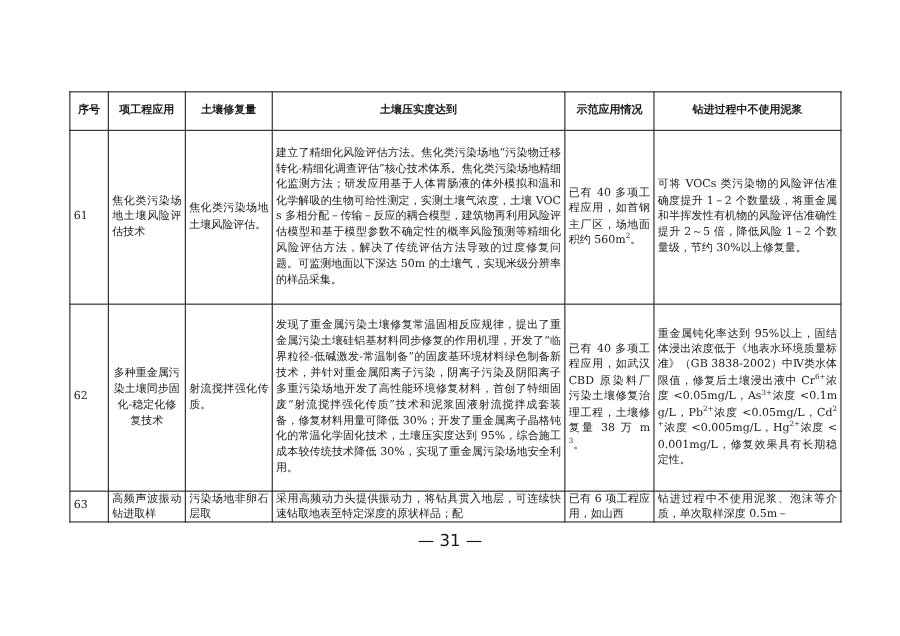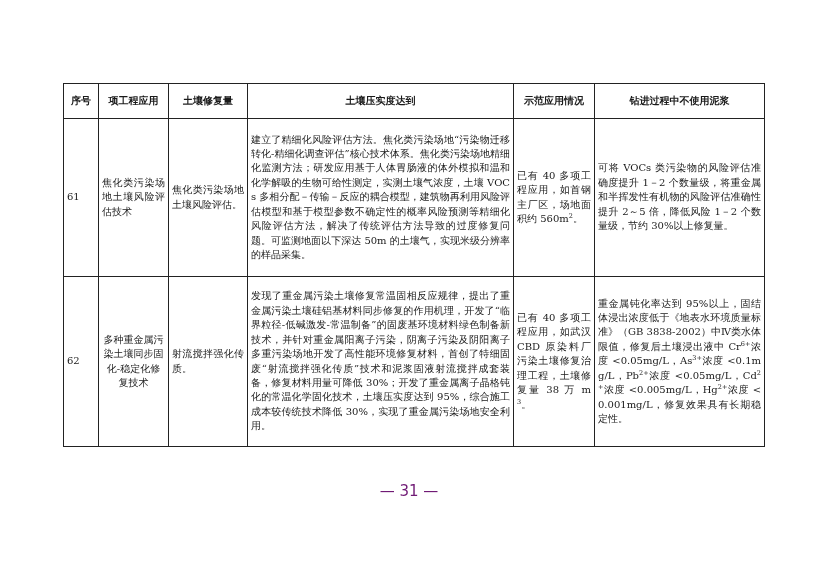--- a/index.html
+++ b/index.html
@@ -12,21 +12,21 @@
   table.doc th { font-family:Liberation Sans, sans-serif; font-weight:bold;
               font-size:10px; height:34px; text-align:center; }
   .c-no { text-align:left; }
   .c-name { text-align:center; }
   .just { text-align:justify; text-align-last:left; }
   tr.r61 td { height:157px;margin-top:25px; }
   tr.r62 td { height:169px; }
   tr.r63 td { height:27px; vertical-align:top; overflow:hidden; }
   .clip { height:27px; overflow:hidden; }
   .pagenum { position:absolute; left:0; width:818px; top:482px; text-align:center;
-             font-family:"DejaVu Sans", "Liberation Sans", sans-serif; font-size:15px; color:#701a75; }
+             font-family:"DejaVu Sans", "Liberation Sans", sans-serif; font-size:15px; color:#0f172a; }
   sup { font-size:6.5px; line-height:0; }
 </style>
 </head>
 <body>
 
 <table class="doc">
   <colgroup>
     <col style="width:35px">
       <col style="width:70px">
       <col style="width:79px">
@@ -54,16 +54,34 @@
       <td class="just">可将 VOCs 类污染物的风险评估准确度提升 1－2 个数量级，将重金属和半挥发性有机物的风险评估准确性提升 2～5 倍，降低风险 1－2 个数量级，节约 30%以上修复量。</td>
     </tr>
     <tr class="r62">
       <td class="c-no">62</td>
       <td class="c-name">多种重金属污染土壤同步固化-稳定化修复技术</td>
       <td class="just">射流搅拌强化传质。</td>
       <td class="just">发现了重金属污染土壤修复常温固相反应规律，提出了重金属污染土壤硅铝基材料同步修复的作用机理，开发了“临界粒径-低碱激发-常温制备”的固废基环境材料绿色制备新技术，并针对重金属阳离子污染，阴离子污染及阴阳离子多重污染场地开发了高性能环境修复材料，首创了特细固废“射流搅拌强化传质”技术和泥浆固液射流搅拌成套装备，修复材料用量可降低 30%；开发了重金属离子晶格钝化的常温化学固化技术，土壤压实度达到 95%，综合施工成本较传统技术降低 30%，实现了重金属污染场地安全利用。</td>
       <td class="just"><span>已有 40 多项工程应用，如武汉 CBD 原染料厂污染土壤修复治理工程，土壤修复量 38 万 m</span><sup>3</sup><span>。</span></td>
       <td class="just"><span>重金属钝化率达到 95%以上，固结体浸出浓度低于《地表水环境质量标准》（GB 3838-2002）中Ⅳ类水体限值，修复后土壤浸出液中 Cr</span><sup>6+</sup><span>浓度 &lt;0.05mg/L，As</span><sup>3+</sup><span>浓度 &lt;0.1mg/L，Pb</span><sup>2+</sup><span>浓度 &lt;0.05mg/L，Cd</span><sup>2+</sup><span>浓度 &lt;0.005mg/L，Hg</span><sup>2+</sup><span>浓度 &lt;0.001mg/L，修复效果具有长期稳定性。</span></td>
     </tr>
+    <tr class="r63">
+      <td class="c-no" style="vertical-align:middle">63</td>
+      <td>
+          <div class="clip just">高频声波振动钻进取样</div>
+        </td>
+      <td>
+          <div class="clip just">污染场地非卵石层取</div>
+        </td>
+      <td>
+          <div class="clip just">采用高频动力头提供振动力，将钻具贯入地层，可连续快速钻取地表至特定深度的原状样品；配</div>
+        </td>
+      <td>
+          <div class="clip just">已有 6 项工程应用，如山西</div>
+        </td>
+      <td>
+          <div class="clip just">钻进过程中不使用泥浆、泡沫等介质，单次取样深度 0.5m－</div>
+        </td>
+    </tr>
   </tbody>
 </table>
 
 <div class="pagenum">— 31 —</div>
 
 </body></html>

